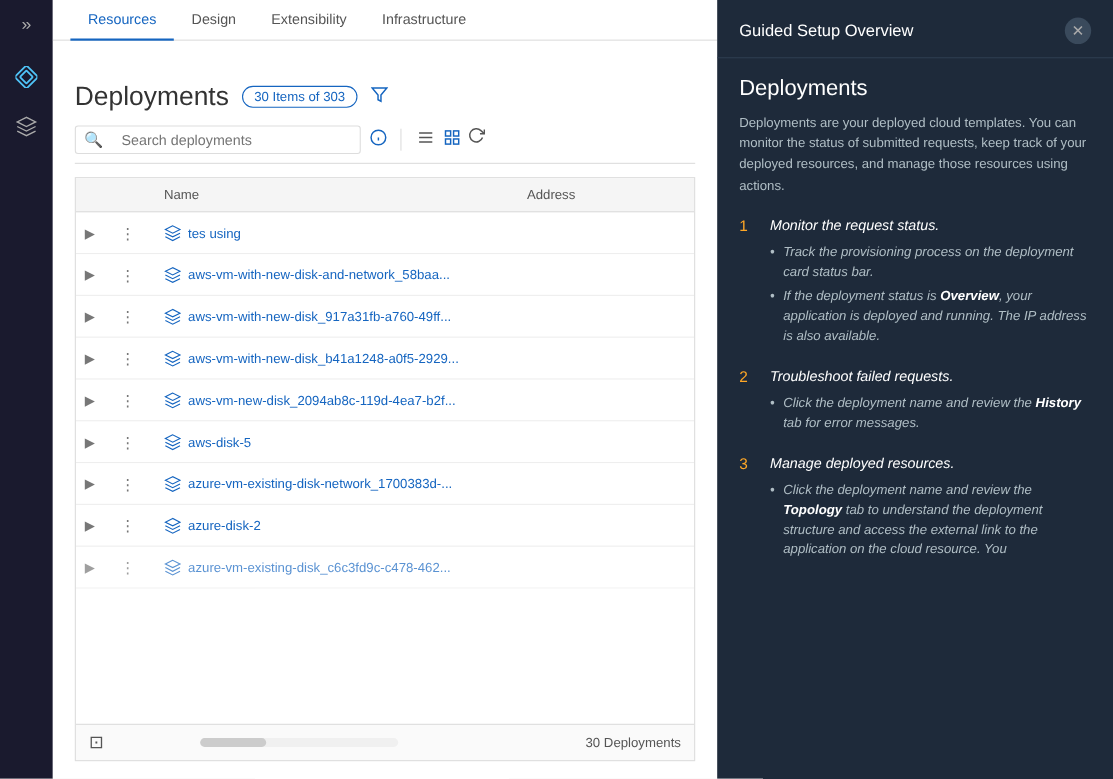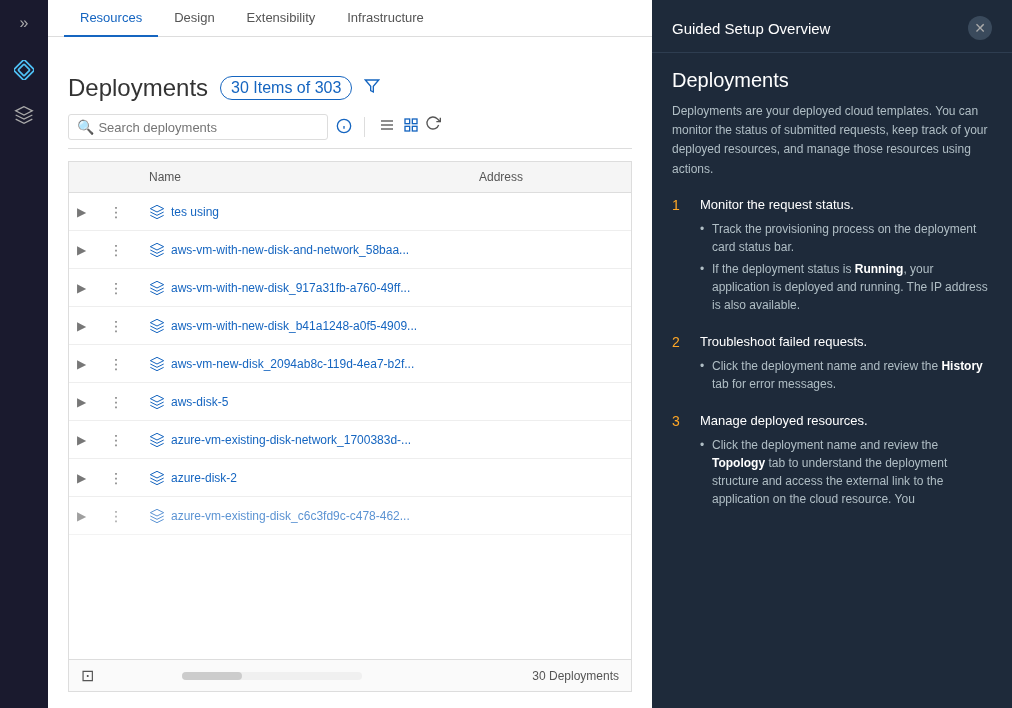--- a/index.html
+++ b/index.html
@@ -83,21 +83,21 @@
       font-size: 24px;
       font-weight: 300;
       color: #333;
     }
     .items-badge {
       background: #fff;
       border: 1px solid #1565c0;
       color: #1565c0;
       border-radius: 12px;
       padding: 2px 10px;
-      font-size: 16px;
+      font-size: 12px;
       font-weight: 500;
     }
     .filter-icon {
       color: #1565c0;
       font-size: 16px;
       cursor: pointer;
     }
 
     
     .search-row {
@@ -117,20 +117,21 @@
       background: #fff;
       width: 260px;
     }
     .search-wrapper input {
       border: none;
       outline: none;
       font-size: 13px;
       color: #999;
       width: 100%;
       background: transparent;
+      margin-left: 12px;
     }
     .search-icon { color: #aaa; font-size: 14px; margin-right: 4px; }
     .info-icon { color: #1565c0; font-size: 15px; cursor: pointer; }
     .divider-v { width: 1px; height: 20px; background: #ddd; margin: 0 4px; }
     .view-icons { display: flex; gap: 4px; }
     .view-icon { color: #555; font-size: 16px; cursor: pointer; padding: 2px; }
     .view-icon.active { color: #1565c0; }
     .refresh-icon { color: #555; font-size: 15px; cursor: pointer; }
 
     
@@ -244,21 +245,21 @@
       display: flex;
       gap: 12px;
       margin-bottom: 16px;
     }
     .step-num {
       color: #ffa726;
       font-size: 14px;
       font-weight: 500;
       min-width: 16px;
     }
-    .step-content { flex: 1; }
+    .step-content { flex: 1; font-style: italic; }
     .step-heading {
       font-size: 13px;
       color: #fff;
       margin-bottom: 8px;
     }
     .step-bullets {
       list-style: none;
       padding-left: 0;
     }
     .step-bullets li {
@@ -452,21 +453,21 @@
           <div class="td">
               <span class="row-menu">⋮</span>
             </div>
           <div class="td">
             <span class="row-name">
               <svg class="deploy-icon" viewBox="0 0 24 24" fill="none" stroke="#1565c0" stroke-width="1.5">
                   <path d="M12 2L2 7l10 5 10-5-10-5z"></path>
                   <path d="M2 17l10 5 10-5"></path>
                   <path d="M2 12l10 5 10-5"></path>
                 </svg>
-              <span>aws-vm-with-new-disk_b41a1248-a0f5-4909...</span>
+              <span>aws-vm-with-new-disk_b41a1248-a0f5-2929...</span>
             </span>
           </div>
           <div class="td"></div>
         </div>
 
         <div class="table-row">
           <div class="td">
               <span class="row-expand">▶</span>
             </div>
           <div class="td">
@@ -588,21 +589,21 @@
   <div class="guided-body">
     <h2 class="guided-section-title">Deployments</h2>
     <p class="guided-desc">Deployments are your deployed cloud templates. You can monitor the status of submitted requests, keep track of your deployed resources, and manage those resources using actions.</p>
 
     <div class="step">
       <span class="step-num">1</span>
       <div class="step-content">
         <div class="step-heading">Monitor the request status.</div>
         <ul class="step-bullets">
           <li>Track the provisioning process on the deployment card status bar.</li>
-          <li>If the deployment status is <span class="bold-text">Running</span>, your application is deployed and running. The IP address is also available.</li>
+          <li>If the deployment status is <span class="bold-text">Overview</span>, your application is deployed and running. The IP address is also available.</li>
         </ul>
       </div>
     </div>
 
     <div class="step">
       <span class="step-num">2</span>
       <div class="step-content">
         <div class="step-heading">Troubleshoot failed requests.</div>
         <ul class="step-bullets">
           <li>Click the deployment name and review the <span class="bold-text">History</span> tab for error messages.</li>

